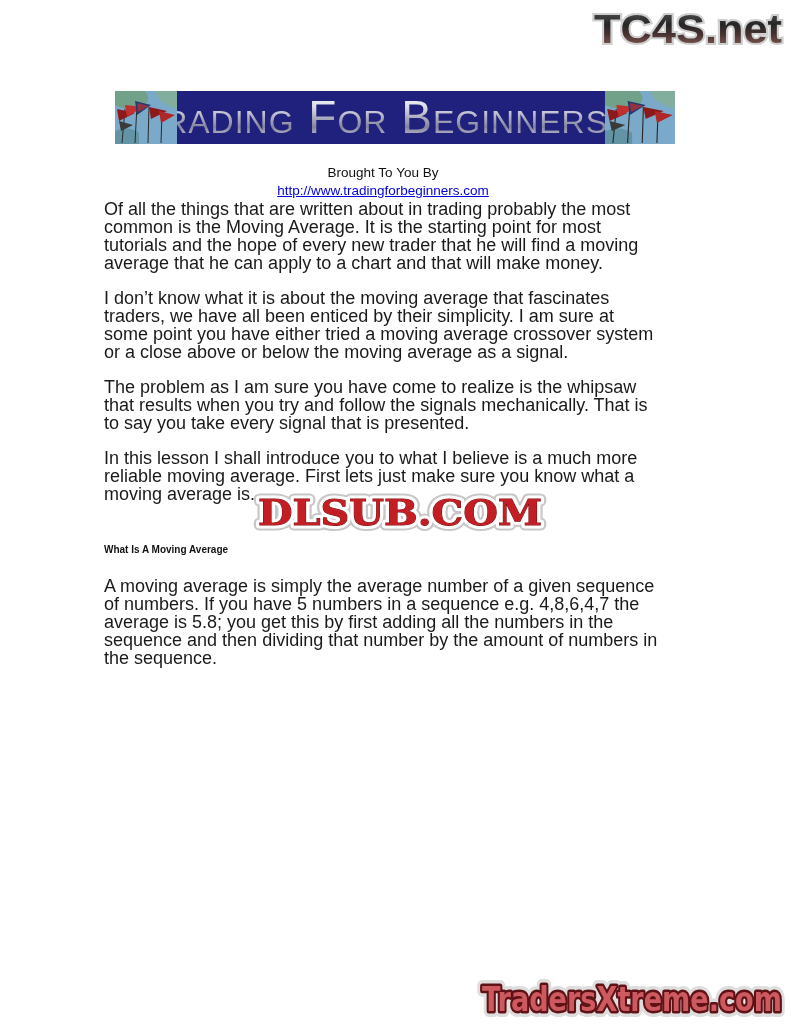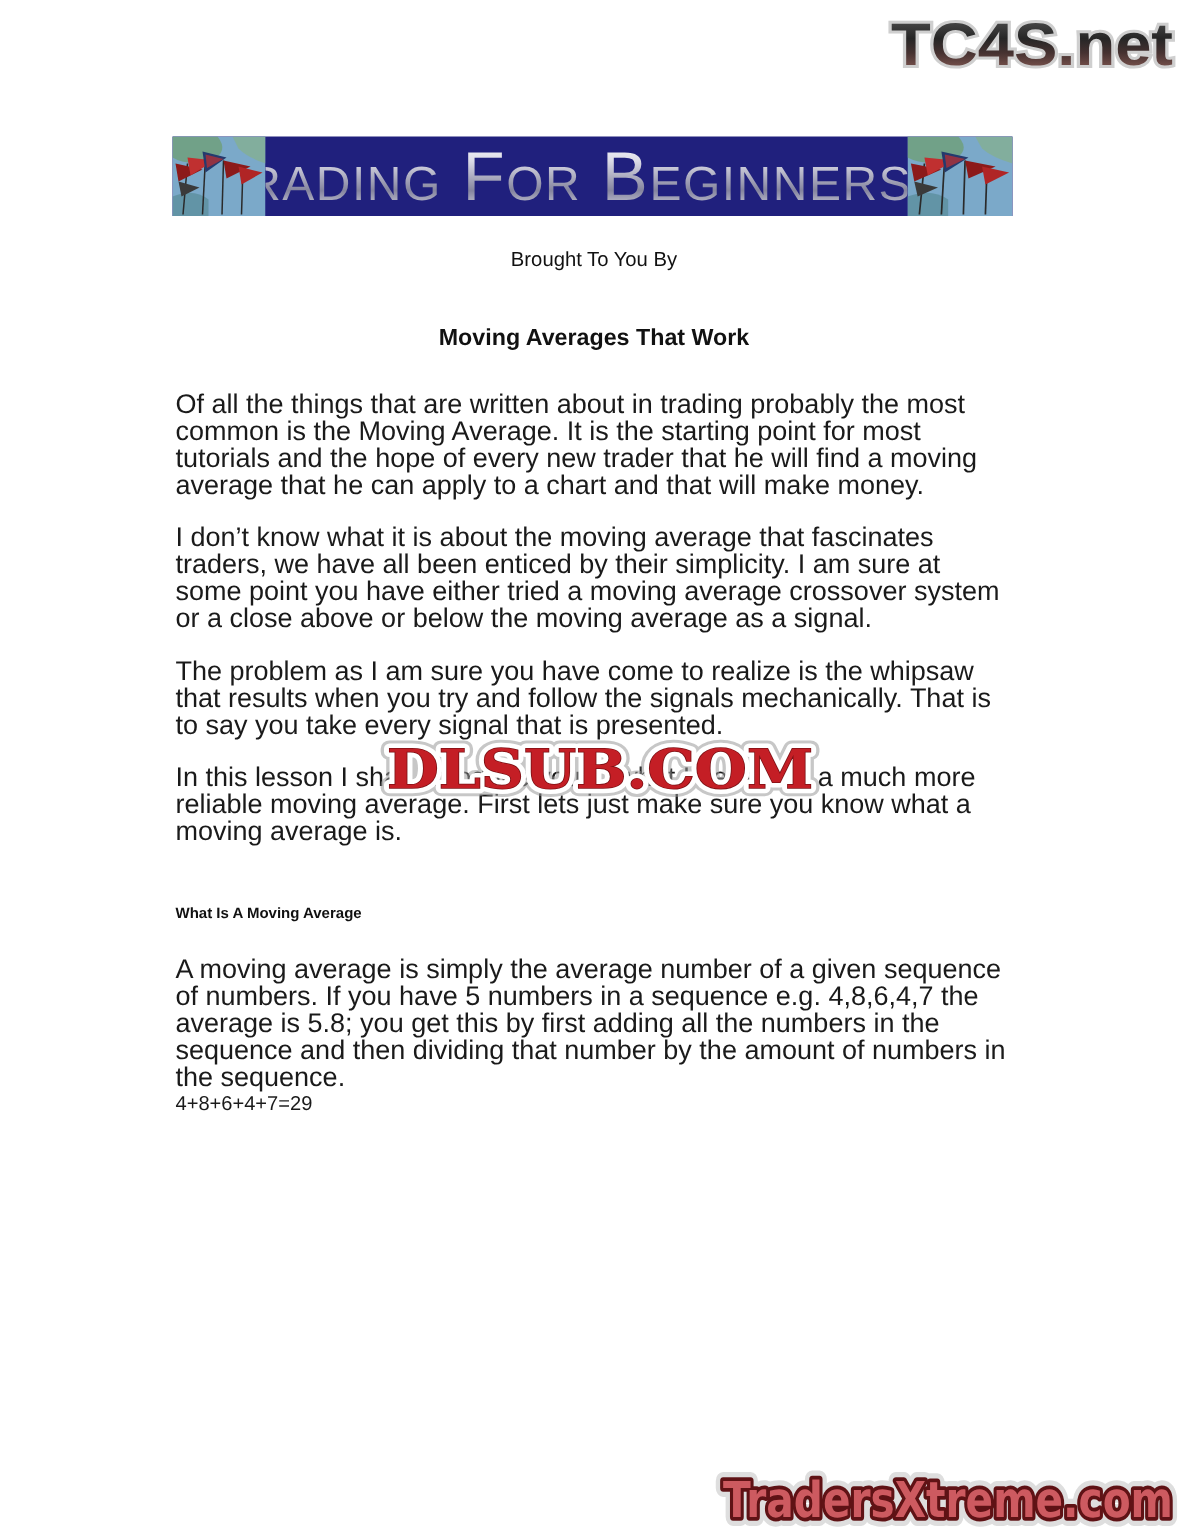--- a/index.html
+++ b/index.html
@@ -35,21 +35,21 @@
     color: transparent;
   }
   .banner-suffix {
     font-family: "Liberation Serif", serif;
     font-variant: small-caps;
     font-size: 20px; color: #d8d8e6;
     position: relative; top: 12px; margin-left: 2px;
   }
 
   
-  .content { position: absolute; left: 117px; top: 164px; width: 558px; }
+  .content { position: absolute; left: 104px; top: 164px; width: 558px; }
   .brought { text-align: center; font-size: 13.5px; line-height: 18px; color: #111111; }
   .site-link {
     display: block; text-align: center;
     font-size: 13.5px; line-height: 18px;
     color: #0000dd; text-decoration: underline; cursor: pointer;
   }
   .doc-title {
     text-align: center; font-size: 15.5px; line-height: 19px; font-weight: bold;
     color: #111111; margin-top: 34px; margin-bottom: 25px;
   }
@@ -121,32 +121,31 @@
     <path d="M20 10 L36 14 L22 24 Z" fill="#243a6e"></path>
     <path d="M22 12 L34 15 L23 21 Z" fill="#c03030" opacity="0.7"></path>
     <path d="M34 16 L52 20 L36 28 Z" fill="#8c1a1a"></path>
     <path d="M44 20 L60 24 L46 32 Z" fill="#b02525"></path>
     <path d="M4 30 L18 34 L6 40 Z" fill="#3a3a3a"></path>
   </svg>
 </div>
 
 <div class="content">
   <div class="brought">Brought To You By</div>
+  <a class="site-link" href="#">http://www.tradingforbeginners.com</a>
 
-  <h1 class="doc-title">Moving Averages That Work</h1>
 
   <p class="para">Of all the things that are written about in trading probably the most common is the Moving Average. It is the starting point for most tutorials and the hope of every new trader that he will find a moving average that he can apply to a chart and that will make money.</p>
   <p class="para">I don’t know what it is about the moving average that fascinates traders, we have all been enticed by their simplicity. I am sure at some point you have either tried a moving average crossover system or a close above or below the moving average as a signal.</p>
   <p class="para">The problem as I am sure you have come to realize is the whipsaw that results when you try and follow the signals mechanically. That is to say you take every signal that is presented.</p>
   <p class="para">In this lesson I shall introduce you to what I believe is a much more reliable moving average. First lets just make sure you know what a moving average is.</p>
 
   <h2 class="section-heading">What Is A Moving Average</h2>
 
   <p class="para no-gap">A moving average is simply the average number of a given sequence of numbers. If you have 5 numbers in a sequence e.g. 4,8,6,4,7 the average is 5.8; you get this by first adding all the numbers in the sequence and then dividing that number by the amount of numbers in the sequence.</p>
-  <div class="formula">4+8+6+4+7=29</div>
 </div>
 
 <div class="dlsub-wrap">
   <svg width="296" height="50" viewBox="0 0 296 50">
     <text x="148" y="39" text-anchor="middle" textLength="284" lengthAdjust="spacingAndGlyphs" font-family="DejaVu Serif, serif" font-weight="bold" font-size="36" stroke="#9a9a9a" stroke-width="11" stroke-linejoin="round" paint-order="stroke" fill="none" opacity="0.55">DLSUB.COM</text>
     <text x="148" y="39" text-anchor="middle" textLength="284" lengthAdjust="spacingAndGlyphs" font-family="DejaVu Serif, serif" font-weight="bold" font-size="36" stroke="#ffffff" stroke-width="7" stroke-linejoin="round" paint-order="stroke" fill="#ffffff">DLSUB.COM</text>
     <text x="148" y="39" text-anchor="middle" textLength="284" lengthAdjust="spacingAndGlyphs" font-family="DejaVu Serif, serif" font-weight="bold" font-size="36" stroke="#7d1115" stroke-width="1" paint-order="stroke" fill="#c41e25">DLSUB.COM</text>
   </svg>
 </div>
 

